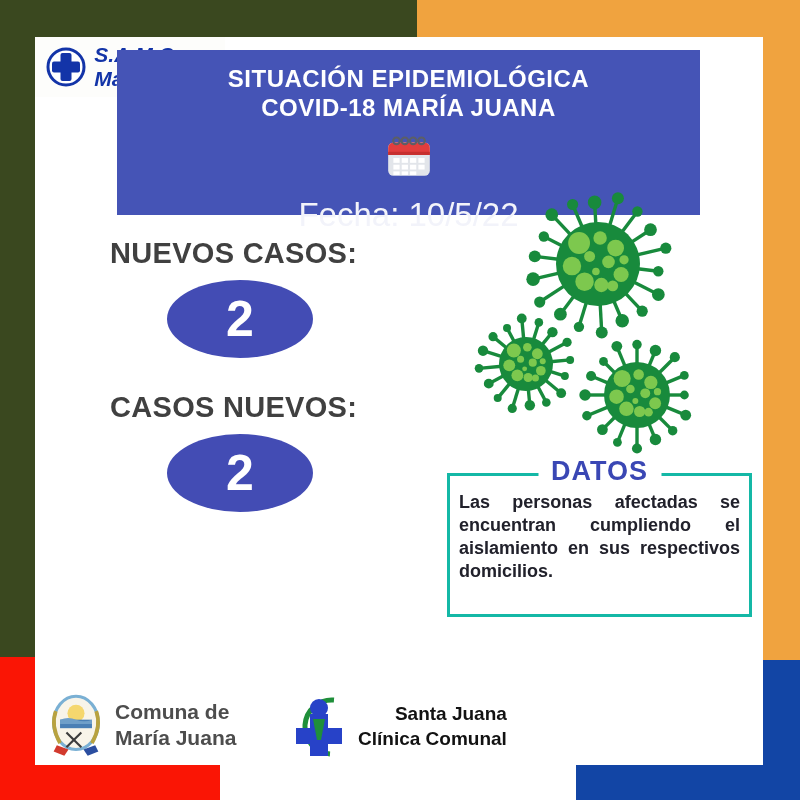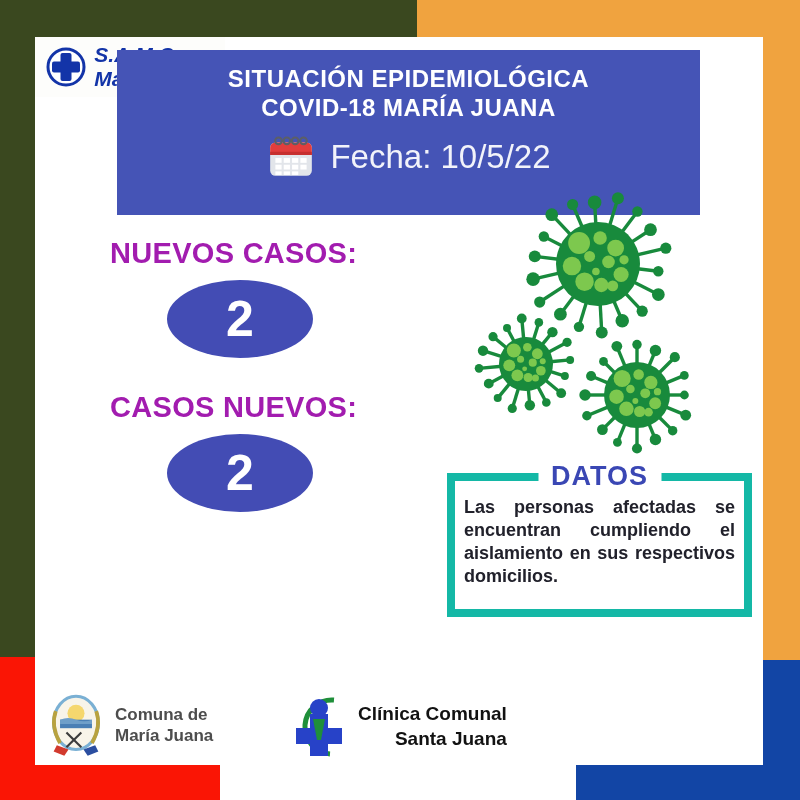--- a/index.html
+++ b/index.html
@@ -9,47 +9,47 @@
   .bg-olive{left:0;top:0;width:417px;height:657px;background:#3a481f;}
   .bg-orange{left:417px;top:0;width:383px;height:660px;background:#f0a33f;}
   .bg-red{left:0;top:657px;width:220px;height:143px;background:#fa1505;}
   .bg-navy{left:576px;top:660px;width:224px;height:140px;background:#1245a5;}
   .card{position:absolute;left:35px;top:37px;width:728px;height:728px;background:#ffffff;}
 
   
   .banner{position:absolute;left:82px;top:13px;width:583px;height:165px;background:#4554b6;
           color:#fff;text-align:center;}
   .banner h1{margin:14px 8px 0;font-size:24px;line-height:1.22;font-weight:bold;letter-spacing:.5px;}
-  .date-row{display:flex;align-items:center;justify-content:center;gap:14px;margin-top:9px;}
+  .date-row{display:flex;align-items:center;justify-content:center;gap:14px;margin-top:9px;flex-direction:column;}
   .date-row .cal{width:50px;height:50px;flex:0 0 auto;}
   .date-text{font-size:33px;font-weight:normal;color:#f2f3fa;}
 
   
   .stat{position:absolute;left:40px;width:330px;text-align:left;}
-  .stat .lbl{padding-left:35px;font-size:29px;font-weight:bold;color:#a21caf;letter-spacing:.3px;}
+  .stat .lbl{padding-left:35px;font-size:29px;font-weight:bold;color:#404040;letter-spacing:.3px;}
   .stat .oval{width:146px;height:78px;margin:10px auto 0;background:#434cb4;border-radius:50%;
               display:flex;align-items:center;justify-content:center;}
   .stat .oval span{color:#fff;font-size:50px;font-weight:bold;}
   .stat-1{top:200px;} .stat-2{top:354px;} .stat-3{top:511px;}
 
   
   .virus-wrap{position:absolute;left:433px;top:146px;width:242px;height:276px;}
 
   
-  .datos{position:absolute;left:412px;top:436px;width:305px;height:144px;border:8px solid #14b8a6;
+  .datos{position:absolute;left:412px;top:436px;width:305px;height:144px;border:3px solid #14b8a6;
          box-sizing:border-box;background:#fff;}
   .datos .ttl{position:absolute;top:-20px;left:50%;transform:translateX(-50%);background:#fff;
               padding:0 13px;font-size:27px;font-weight:bold;color:#3a47b4;letter-spacing:1px;white-space:nowrap;}
   .datos p{margin:15px 9px 16px;font-size:18px;line-height:1.28;font-weight:bold;color:#21212b;
            text-align:justify;}
 
   
   .logo{position:absolute;display:flex;align-items:center;gap:8px;}
   .logo-comuna{left:10px;top:655px;}
-  .logo-comuna .txt{font-size:17px;font-weight:bold;color:#4d4d4d;line-height:1.25;}
+  .logo-comuna .txt{font-size:21px;font-weight:bold;color:#4d4d4d;line-height:1.25;}
   .logo-clinica{left:253px;top:655px;}
   .logo-clinica .txt{font-size:19px;font-weight:bold;color:#121212;line-height:1.3;text-align:right;}
   .logo-samco{left:541px;top:664px;width:190px;height:60px;background:#fdfdfb;display:flex;
               align-items:center;justify-content:center;gap:6px;}
   .logo-samco .txt{font-size:21px;font-weight:bold;font-style:italic;color:#1334a8;line-height:1.15;}
 </style>
 </head>
 <body>
 
 <div class="poster">
@@ -277,22 +277,22 @@
 
     <div class="logo logo-clinica">
       <svg width="62" height="70" viewBox="0 0 62 70">
         <path d="M46 8 A27 27 0 1 0 42 62" fill="none" stroke="#1f8f3a" stroke-width="5"></path>
         <rect x="22" y="22" width="18" height="42" fill="#2742c8"></rect>
         <rect x="8" y="36" width="46" height="16" fill="#2742c8"></rect>
         <circle cx="31" cy="16" r="9" fill="#2742c8"></circle>
         <polygon points="25,27 37,27 33,48 29,48" fill="#1f8f3a"></polygon>
       </svg>
       <div class="txt">
+        <div>Santa Juana</div>
         <div>Clínica Comunal</div>
-        <div>Santa Juana</div>
       </div>
     </div>
 
     <div class="logo-samco">
       <svg width="44" height="44" viewBox="0 0 44 44">
         <circle cx="22" cy="22" r="18" fill="#ffffff" stroke="#1334a8" stroke-width="3"></circle>
         <rect x="16.5" y="8" width="11" height="28" rx="2" fill="#1334a8"></rect>
         <rect x="8" y="16.5" width="28" height="11" rx="2" fill="#1334a8"></rect>
       </svg>
       <div class="txt">

